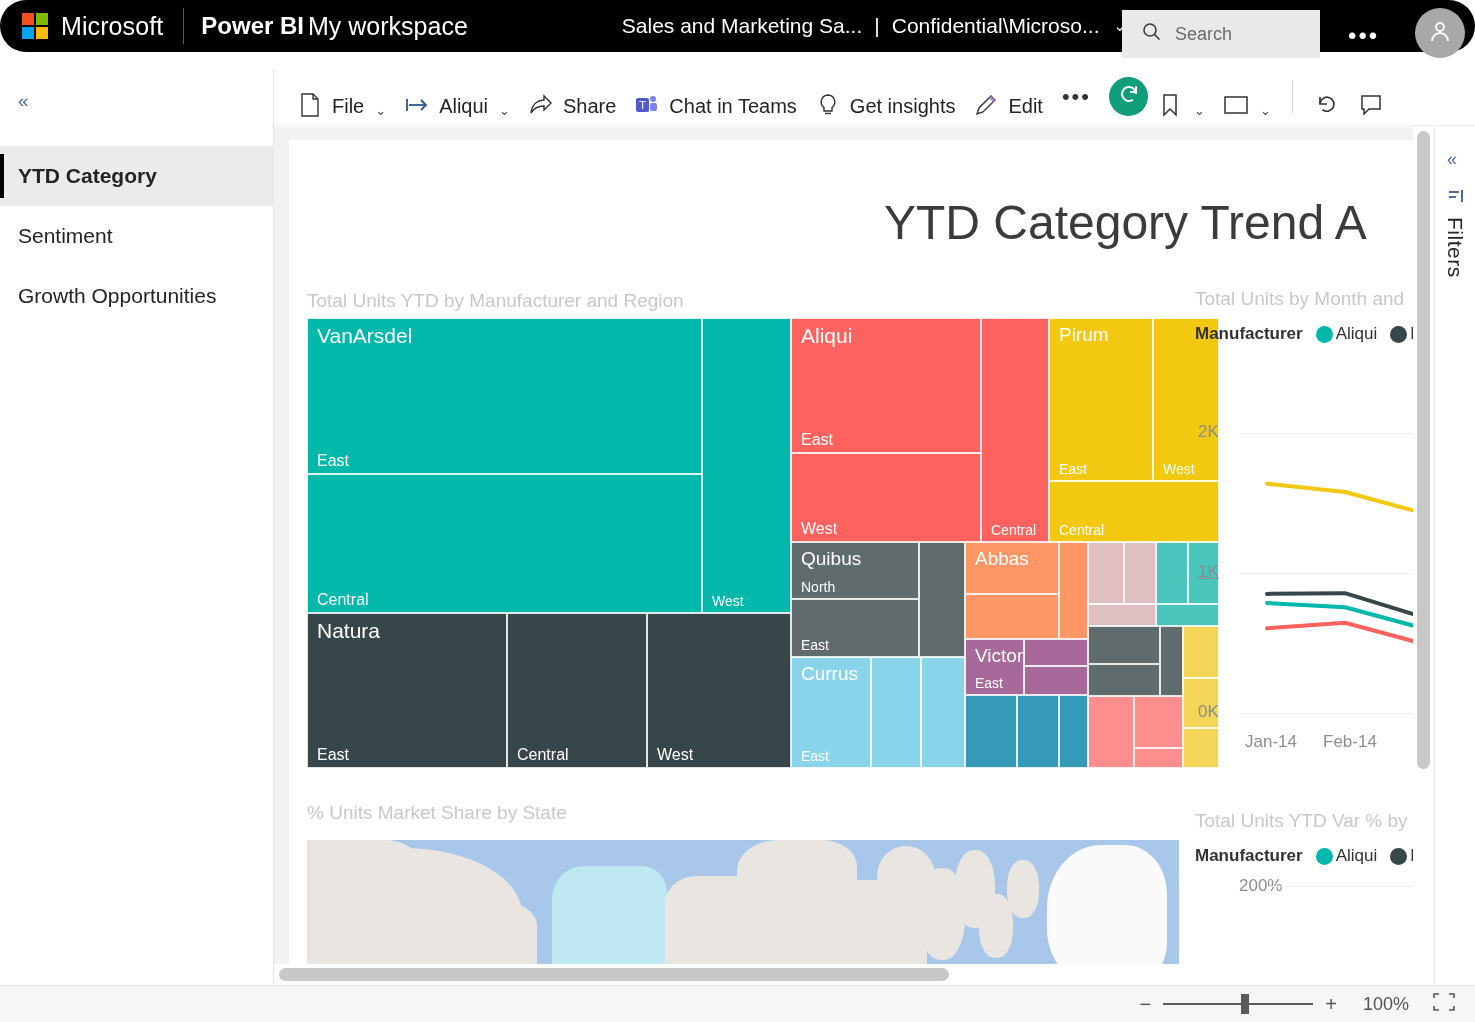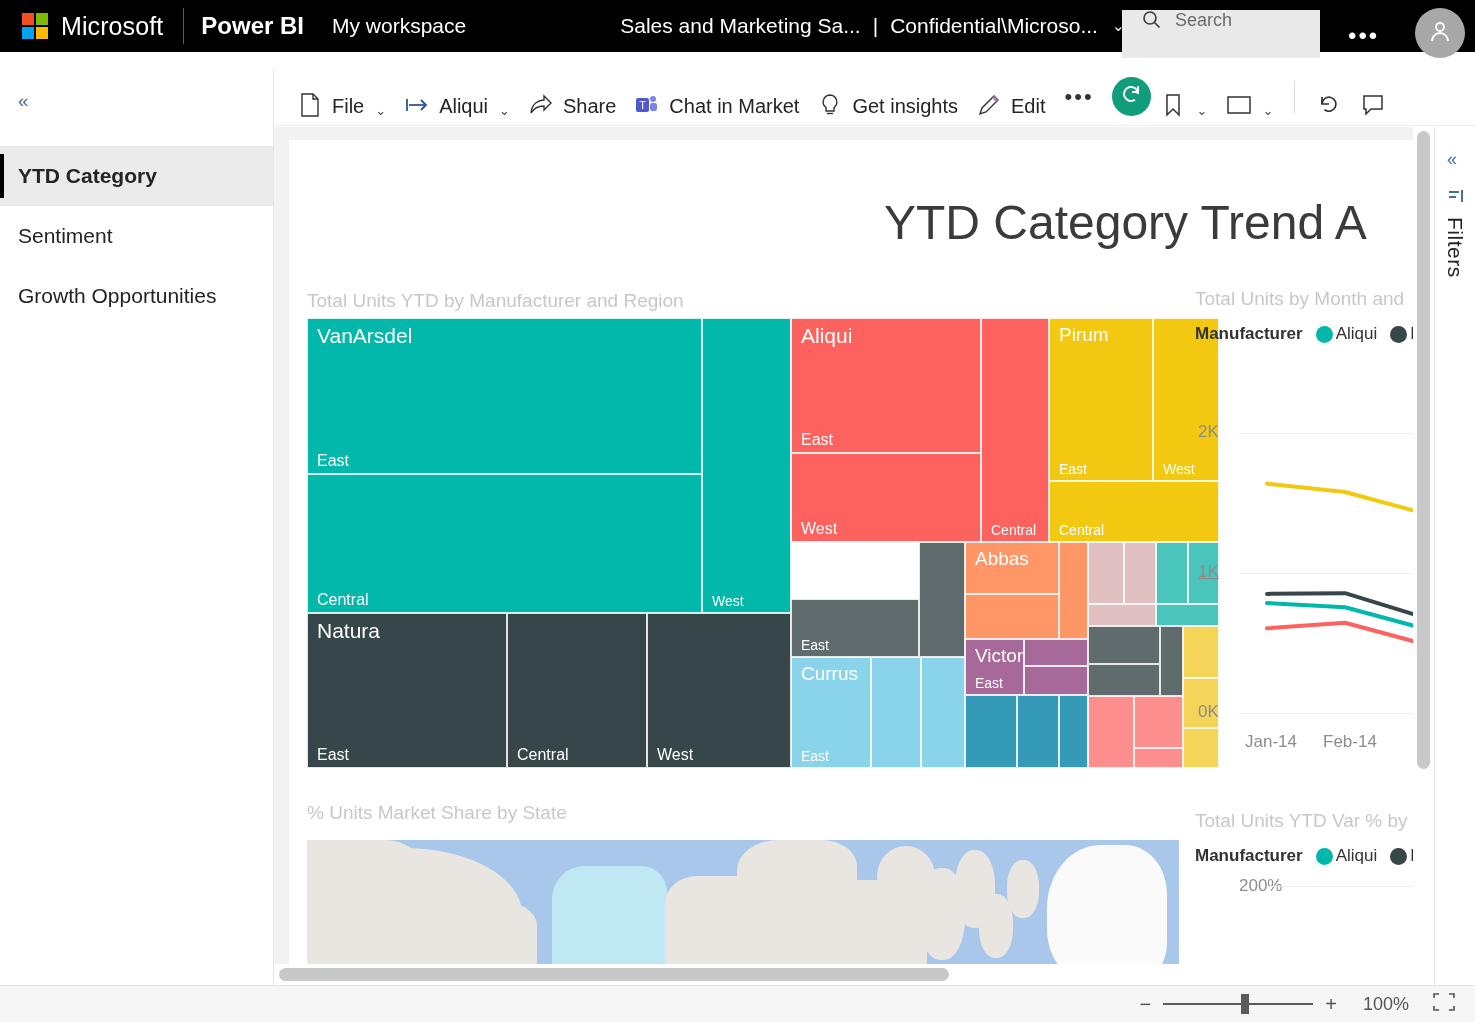--- a/index.html
+++ b/index.html
@@ -7,39 +7,39 @@
     width: 1475px; height: 1022px;
     font-family: "Liberation Sans", sans-serif;
     background: #ffffff;
     overflow: hidden;
   }
   #app { position: relative; width: 1475px; height: 1022px; }
 
   
   .topbar {
     position: absolute; top: 0; left: 0; width: 1475px; height: 52px;
-    background: #000000; display: flex; align-items: center;
+    background: #000000; display: flex; align-items: center; border-radius: 30px;
   }
   .ms-logo { display: flex; flex-wrap: wrap; width: 26px; height: 26px; margin-left: 22px; }
   .ms-logo span { width: 12px; height: 12px; display: block; }
   .ms-logo span:nth-child(1) { background: #f25022; }
   .ms-logo span:nth-child(2) { background: #7fba00; margin-left: 2px; }
   .ms-logo span:nth-child(3) { background: #00a4ef; margin-top: 2px; }
   .ms-logo span:nth-child(4) { background: #ffb900; margin-top: 2px; margin-left: 2px; }
   .ms-word { color: #ffffff; font-size: 25px; margin-left: 13px; font-weight: 400; letter-spacing: 0.1px; }
   .tb-divider { width: 1px; height: 36px; background: #5a5a5a; margin: 0 17px 0 20px; }
   .pbi-word { color: #ffffff; font-size: 24px; font-weight: 700; }
-  .ws-word { color: #ffffff; font-size: 21px; font-weight: 400; margin-left: 28px; }
+  .ws-word { color: #ffffff; font-size: 25px; font-weight: 400; margin-left: 4px; }
   .report-title { color: #ffffff; font-size: 21px; margin-left: 154px; white-space: nowrap; }
   .pipe-sep { color: #ffffff; font-size: 21px; margin: 0 12px; }
   .sensitivity { color: #ffffff; font-size: 21px; white-space: nowrap; }
   .chev-down-w { color: #ffffff; font-size: 15px; margin-left: 14px; }
   .search-box {
     position: absolute; left: 1122px; top: 10px; width: 198px; height: 48px;
-    background: #e9e9e9; display: flex; padding-left: 20px;
+    background: #e9e9e9; display: flex; align-items: center; padding-left: 20px;
   }
   .search-box .mag { font-size: 18px; color: #3a3a3a; }
   .search-box .ph { font-size: 18px; color: #6b6b6b; margin-left: 14px; }
   .topdots { position: absolute; left: 1348px; top: 22px; color: #ffffff; font-size: 24px; letter-spacing: 2px; }
   .avatar {
     position: absolute; left: 1415px; top: 8px; width: 50px; height: 50px; border-radius: 50%;
     background: #a8a8a8; display: flex; align-items: center; justify-content: center;
   }
   .avatar .pic { font-size: 25px; color: #ffffff; line-height: 1; }
 
@@ -258,21 +258,21 @@
     </div>
     <div class="tb-item">
       <span class="tb-ico">
         <svg width="24" height="22" viewBox="0 0 24 22">
             <rect x="1" y="4" width="13" height="14" rx="2" fill="#5059c9"></rect>
             <text x="7.5" y="15" font-size="11" fill="#fff" text-anchor="middle" font-family="Liberation Sans">T</text>
             <circle cx="18" cy="5" r="3" fill="#7b83eb"></circle>
             <rect x="15" y="9" width="7" height="8" rx="2" fill="#7b83eb"></rect>
           </svg>
       </span>
-      <span class="lbl">Chat in Market</span>
+      <span class="lbl">Chat in Teams</span>
     </div>
     <div class="tb-item">
       <span class="tb-ico">
         <svg width="22" height="24" viewBox="0 0 22 24">
             <path d="M11 2 a7 7 0 0 1 4 12.6 V18 h-8 v-3.4 A7 7 0 0 1 11 2z" fill="none" stroke="#333" stroke-width="1.4"></path>
             <line x1="8" y1="20.5" x2="14" y2="20.5" stroke="#333" stroke-width="1.4"></line>
           </svg>
       </span>
       <span class="lbl">Get insights</span>
     </div>
@@ -368,20 +368,24 @@
           </div>
           <div class="tm-cell" style="left: 742px; top: 0px; width: 104px; height: 163px; background: rgb(242, 200, 17);">
             <div class="tm-name sm">Pirum</div>
             <div class="tm-region sm">East</div>
           </div>
           <div class="tm-cell" style="left: 846px; top: 0px; width: 66px; height: 163px; background: rgb(242, 200, 17);">
             <div class="tm-region sm">West</div>
           </div>
           <div class="tm-cell" style="left: 742px; top: 163px; width: 170px; height: 61px; background: rgb(242, 200, 17);">
             <div class="tm-region sm">Central</div>
+          </div>
+          <div class="tm-cell" style="left: 484px; top: 224px; width: 128px; height: 57px; background: rgb(95, 107, 109);">
+            <div class="tm-name sm">Quibus</div>
+            <div class="tm-region sm">North</div>
           </div>
           <div class="tm-cell" style="left: 484px; top: 281px; width: 128px; height: 58px; background: rgb(95, 107, 109);">
             <div class="tm-region sm">East</div>
           </div>
           <div class="tm-cell" style="left: 612px; top: 224px; width: 46px; height: 115px; background: rgb(95, 107, 109);"></div>
           <div class="tm-cell" style="left: 484px; top: 339px; width: 80px; height: 111px; background: rgb(138, 212, 235);">
             <div class="tm-name sm">Currus</div>
             <div class="tm-region sm">East</div>
           </div>
           <div class="tm-cell" style="left: 564px; top: 339px; width: 50px; height: 111px; background: rgb(138, 212, 235);"></div>

